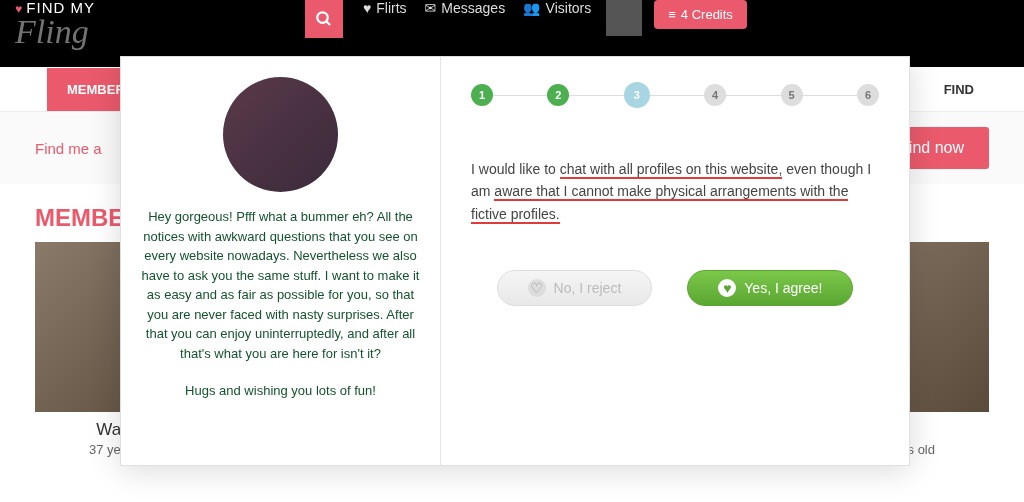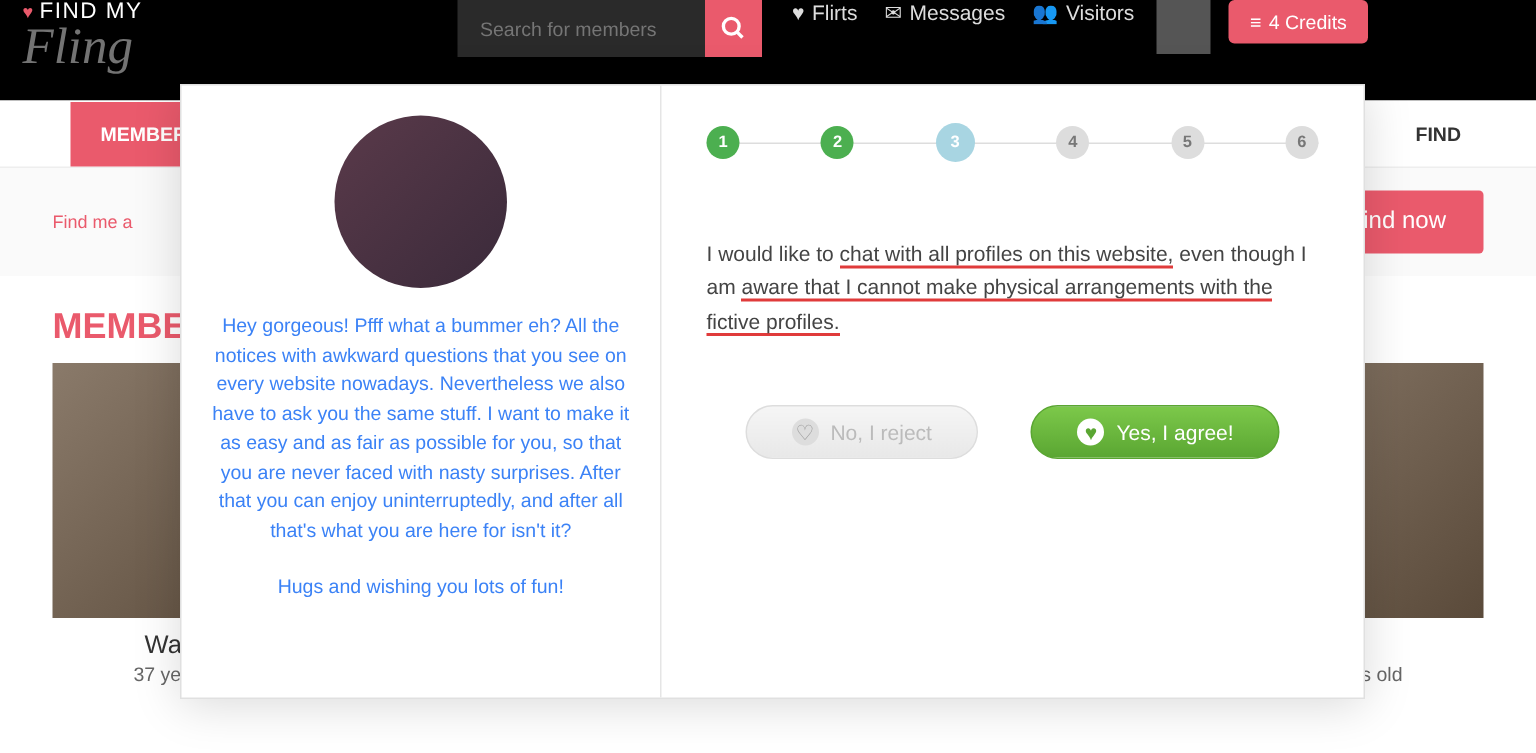--- a/index.html
+++ b/index.html
@@ -13,32 +13,32 @@
 .search-input{background:#2a2a2a;border:none;color:#999;padding:0 15px;height:38px;width:165px;font-size:13px}
 .search-btn{background:#ea5a6c;width:38px;height:38px;border:none;display:flex;align-items:center;justify-content:center;cursor:pointer}
 .nav-items{display:flex;align-items:center;gap:18px;margin-left:20px;color:#ddd;font-size:14px}
 .nav-item{display:flex;align-items:center;gap:5px;cursor:pointer}
 .avatar-box{width:36px;height:36px;background:#555;margin-left:15px}
 .credits-btn{background:#ea5a6c;color:#fff;padding:7px 14px;border-radius:4px;font-size:13px;margin-left:12px;display:flex;align-items:center;gap:5px}
 .nav-bar{background:#fff;height:45px;display:flex;align-items:center;justify-content:space-between;padding:0 0px;border-bottom:1px solid #eee}
 .members-tab{background:#ea5a6c;color:#fff;padding:14px 20px;font-size:13px;font-weight:bold;margin-left:47px}
 .logout{color:#333;font-size:13px;font-weight:bold;margin-right:50px}
 .filter-bar{background:#fafafa;padding:15px 35px;display:flex;align-items:center;justify-content:space-between}
-.find-me{color:#ea5a6c;font-size:12px}
+.find-me{color:#ea5a6c;font-size:15px}
 .find-now-btn{background:#ea5a6c;color:#fff;padding:12px 25px;border:none;font-size:16px;border-radius:3px;cursor:pointer}
 .section-title{color:#ea5a6c;font-size:24px;font-weight:bold;padding:20px 35px 10px}
 .grid{display:flex;padding:0 35px;gap:15px}
 .card{flex:1}
 .card-img{width:100%;height:170px;background:linear-gradient(135deg,#8a7a6a,#5a4a3a)}
 .card-name{text-align:center;font-size:17px;padding:8px 0 2px;color:#333}
 .card-age{text-align:center;font-size:13px;color:#666}
 .modal{position:absolute;top:56px;left:120px;right:0;width:790px;height:410px;background:#fff;border:1px solid #e0e0e0;box-shadow:0 4px 30px rgba(0,0,0,0.15);display:flex}
 .modal-left{width:320px;padding:20px;border-right:1px solid #e5e5e5;text-align:center}
 .modal-avatar{width:115px;height:115px;border-radius:50%;background:linear-gradient(135deg,#5a3a4a,#3a2a3a);margin:0 auto 15px}
-.modal-text{font-size:13px;color:#3b82f6;line-height:1.5}
+.modal-text{font-size:13px;color:#14532d;line-height:1.5}
 .modal-right{flex:1;padding:25px 30px}
 .stepper{display:flex;align-items:center;justify-content:space-between;position:relative;margin-bottom:50px}
 .stepper::before{content:'';position:absolute;height:1px;background:#ddd;left:0;right:0;top:50%}
 .step{width:22px;height:22px;border-radius:50%;display:flex;align-items:center;justify-content:center;font-size:11px;font-weight:bold;z-index:1;position:relative}
 .step.done{background:#4caf50;color:#fff}
 .step.active{background:#a8d5e2;color:#fff;width:26px;height:26px}
 .step.pending{background:#ddd;color:#777}
 .consent-text{font-size:14px;color:#444;line-height:1.6;margin-bottom:45px}
 .underline-red{border-bottom:2px solid #e03b3b}
 .terms-link{text-decoration:underline;color:#444}
@@ -53,21 +53,20 @@
 </head>
 <body>
 
 <div class="header">
   <div class="logo">
     <span class="heart">♥</span>
     <span class="find">FIND MY</span><br>
     <span class="fling">Fling</span>
   </div>
   <div class="search-wrap">
-    <input class="search-input" placeholder="Search for members" style="">
     <button class="search-btn">
       <svg width="18" height="18" viewBox="0 0 24 24" fill="none" stroke="#fff" stroke-width="3">
           <circle cx="10" cy="10" r="7"></circle>
           <line x1="20" y1="20" x2="15" y2="15"></line>
         </svg>
     </button>
   </div>
   <div class="nav-items">
     <div class="nav-item">
       <span>♥</span>

